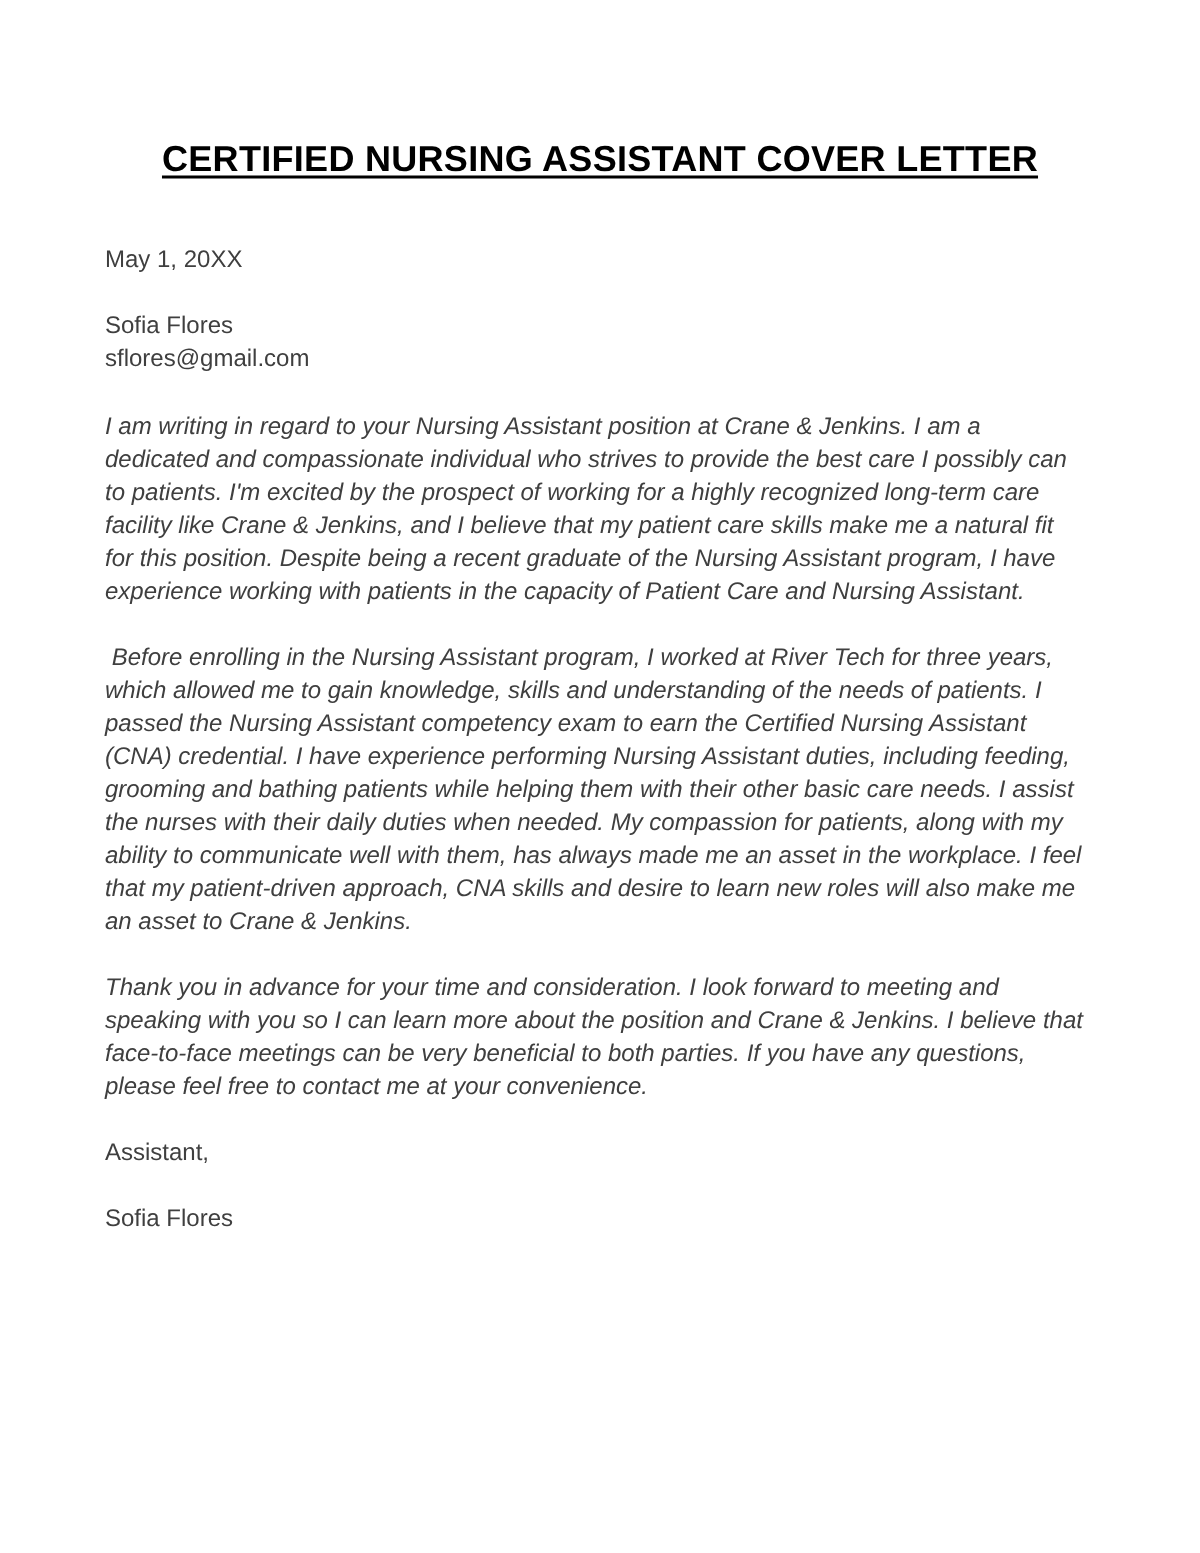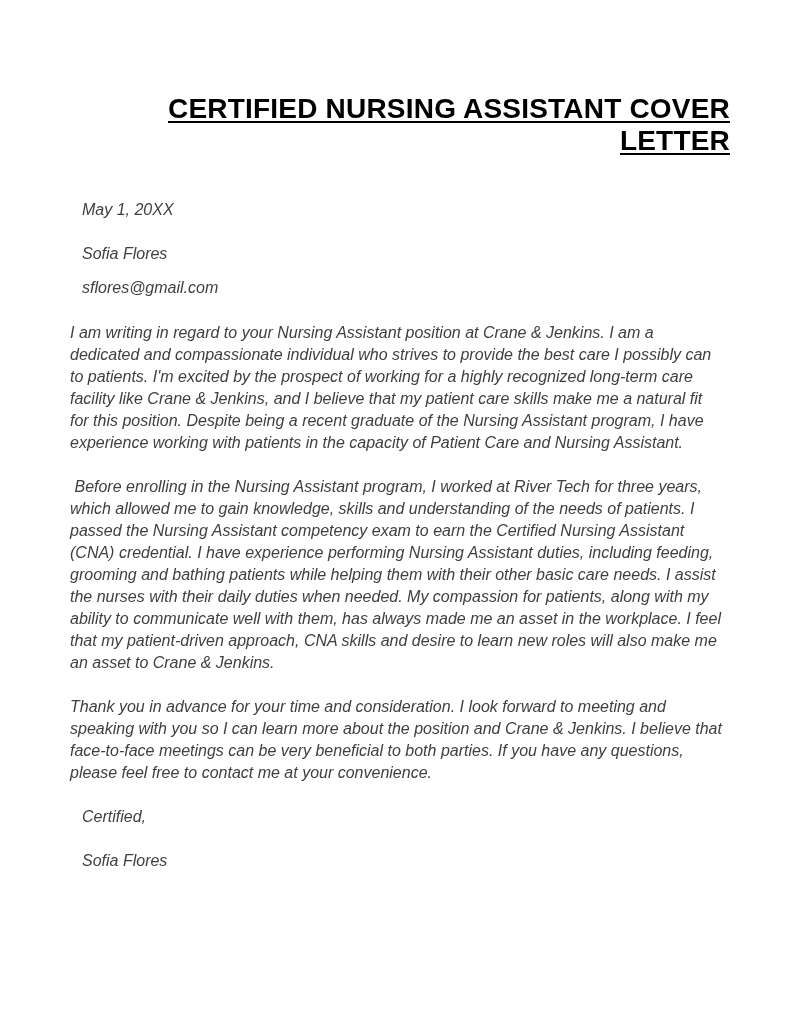--- a/index.html
+++ b/index.html
@@ -14,40 +14,39 @@
     overflow: hidden;
   }
   .page {
     box-sizing: border-box;
     width: 800px;
     height: 1035px;
     padding: 93px 70px 0 70px;
     background: #ffffff;
   }
   .doc-title {
-    font-size: 28px;
+    font-size: 24px;
     font-weight: bold;
     color: #000000;
-    text-align: right;
+    text-align: center;
     text-decoration: underline;
     text-underline-offset: 3px;
     text-decoration-thickness: 2px;
     letter-spacing: 0.2px;
     margin: 0 0 42px 0;
   }
   .body-text {
     font-size: 16px;
     line-height: 22px;
     color: #3f3f3f;
     max-width: 655px;
   }
   .line {
-    margin: 12px;
+    margin: 0;
     white-space: pre-wrap;
-    font-style: italic;
   }
   .block-gap {
     margin-bottom: 22px;
   }
   .contact-block {
     margin-bottom: 23px;
   }
   .para {
     margin: 0 0 22px 0;
     white-space: pre-wrap;
@@ -70,18 +69,18 @@
       <p class="line">sflores@gmail.com</p>
     </div>
 
 
     <p class="para">I am writing in regard to your Nursing Assistant position at Crane &amp; Jenkins. I am a dedicated and compassionate individual who strives to provide the best care I possibly can to patients. I'm excited by the prospect of working for a highly recognized long-term care facility like Crane &amp; Jenkins, and I believe that my patient care skills make me a natural fit for this position. Despite being a recent graduate of the Nursing Assistant program, I have experience working with patients in the capacity of Patient Care and Nursing Assistant.</p>
 
     <p class="para"> Before enrolling in the Nursing Assistant program, I worked at River Tech for three years, which allowed me to gain knowledge, skills and understanding of the needs of patients. I passed the Nursing Assistant competency exam to earn the Certified Nursing Assistant (CNA) credential. I have experience performing Nursing Assistant duties, including feeding, grooming and bathing patients while helping them with their other basic care needs. I assist the nurses with their daily duties when needed. My compassion for patients, along with my ability to communicate well with them, has always made me an asset in the workplace. I feel that my patient-driven approach, CNA skills and desire to learn new roles will also make me an asset to Crane &amp; Jenkins.</p>
 
     <p class="para">Thank you in advance for your time and consideration. I look forward to meeting and speaking with you so I can learn more about the position and Crane &amp; Jenkins. I believe that face-to-face meetings can be very beneficial to both parties. If you have any questions, please feel free to contact me at your convenience.</p>
 
-    <p class="line block-gap">Certified,</p>
+    <p class="line block-gap">Assistant,</p>
 
     <p class="line">Sofia Flores</p>
 
   </div>
 </div>
 
 </body></html>

